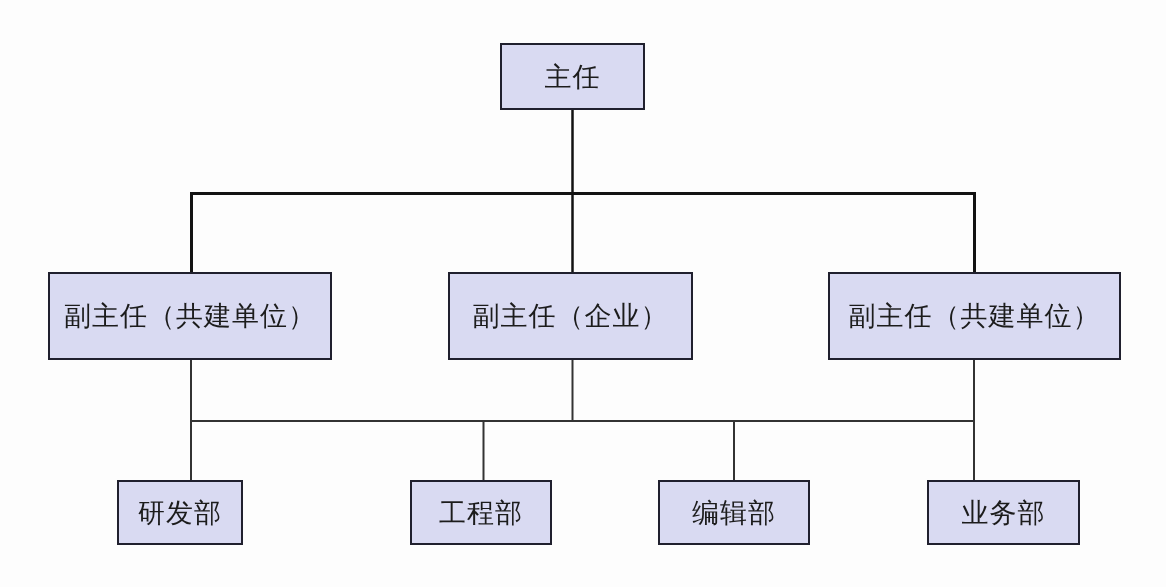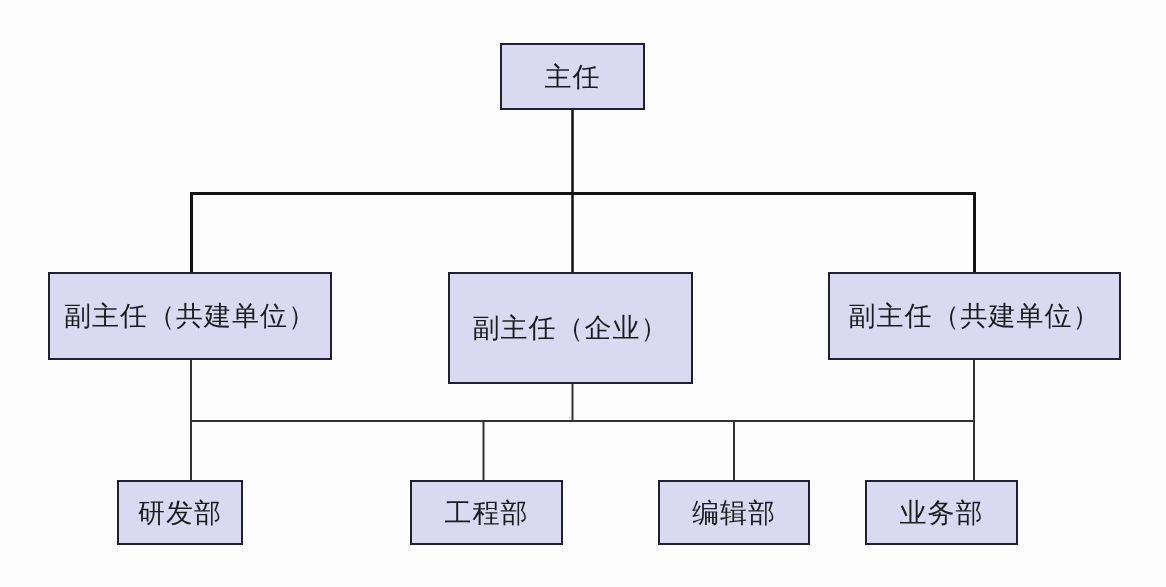--- a/index.html
+++ b/index.html
@@ -48,26 +48,26 @@
     display: flex;
     align-items: center;
     justify-content: center;
     font-size: 27px;
     letter-spacing: 1px;
     color: var(--text);
     white-space: nowrap;
   }
   .node-root   { left: 500px; top: 43px;  width: 145px; height: 67px; }
   .node-l2-a   { left: 48px;  top: 272px; width: 284px; height: 88px; }
-  .node-l2-b   { left: 448px; top: 272px; width: 245px; height: 112px; }
+  .node-l2-b   { left: 448px; top: 272px; width: 245px; height: 88px; }
   .node-l2-c   { left: 828px; top: 272px; width: 293px; height: 88px; }
   .node-l3-a   { left: 117px; top: 480px; width: 126px; height: 65px; }
-  .node-l3-b   { left: 410px; top: 480px; width: 153px; height: 65px; }
+  .node-l3-b   { left: 410px; top: 480px; width: 142px; height: 65px; }
   .node-l3-c   { left: 658px; top: 480px; width: 152px; height: 65px; font-family: Liberation Mono, monospace; }
-  .node-l3-d   { left: 865px; top: 480px; width: 153px; height: 65px; }
+  .node-l3-d   { left: 927px; top: 480px; width: 153px; height: 65px; }
 </style>
 </head>
 <body>
 
 <div class="stage">
 
   <svg class="connector-layer" viewBox="0 0 1166 587" xmlns="http://www.w3.org/2000/svg">
 
     <line class="medium" x1="572.5" y1="110" x2="572.5" y2="272"></line>
 

